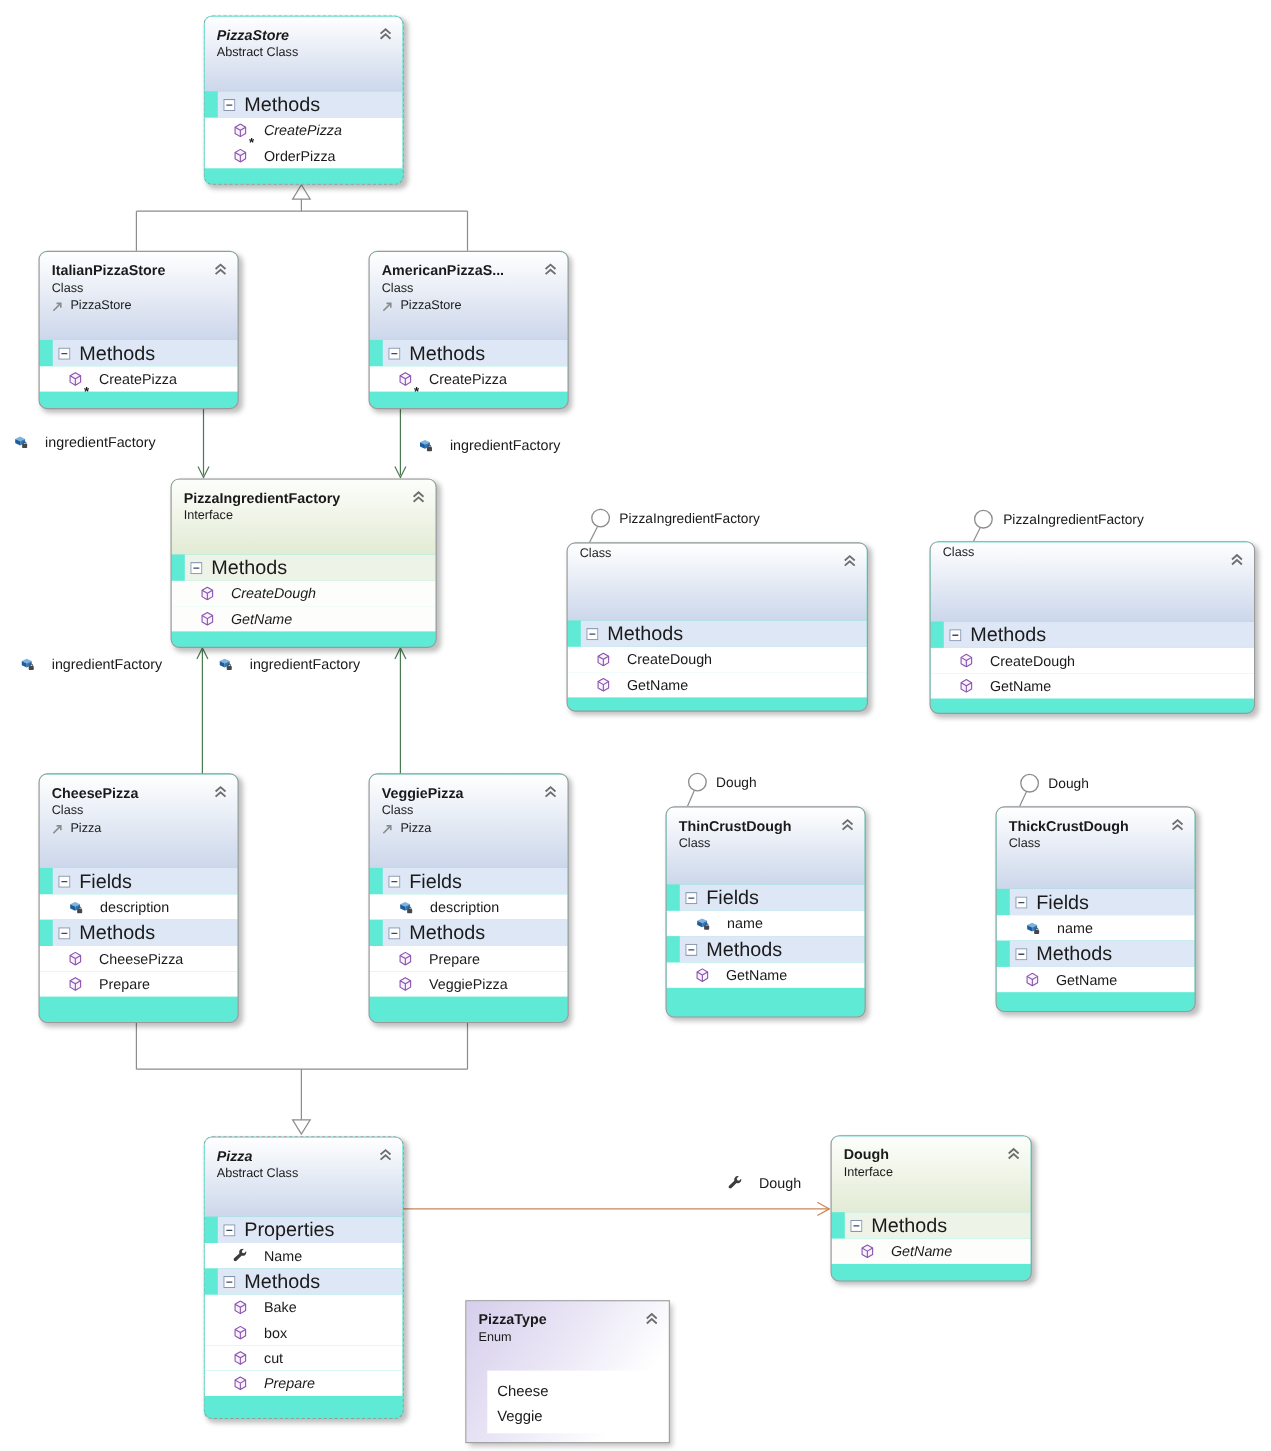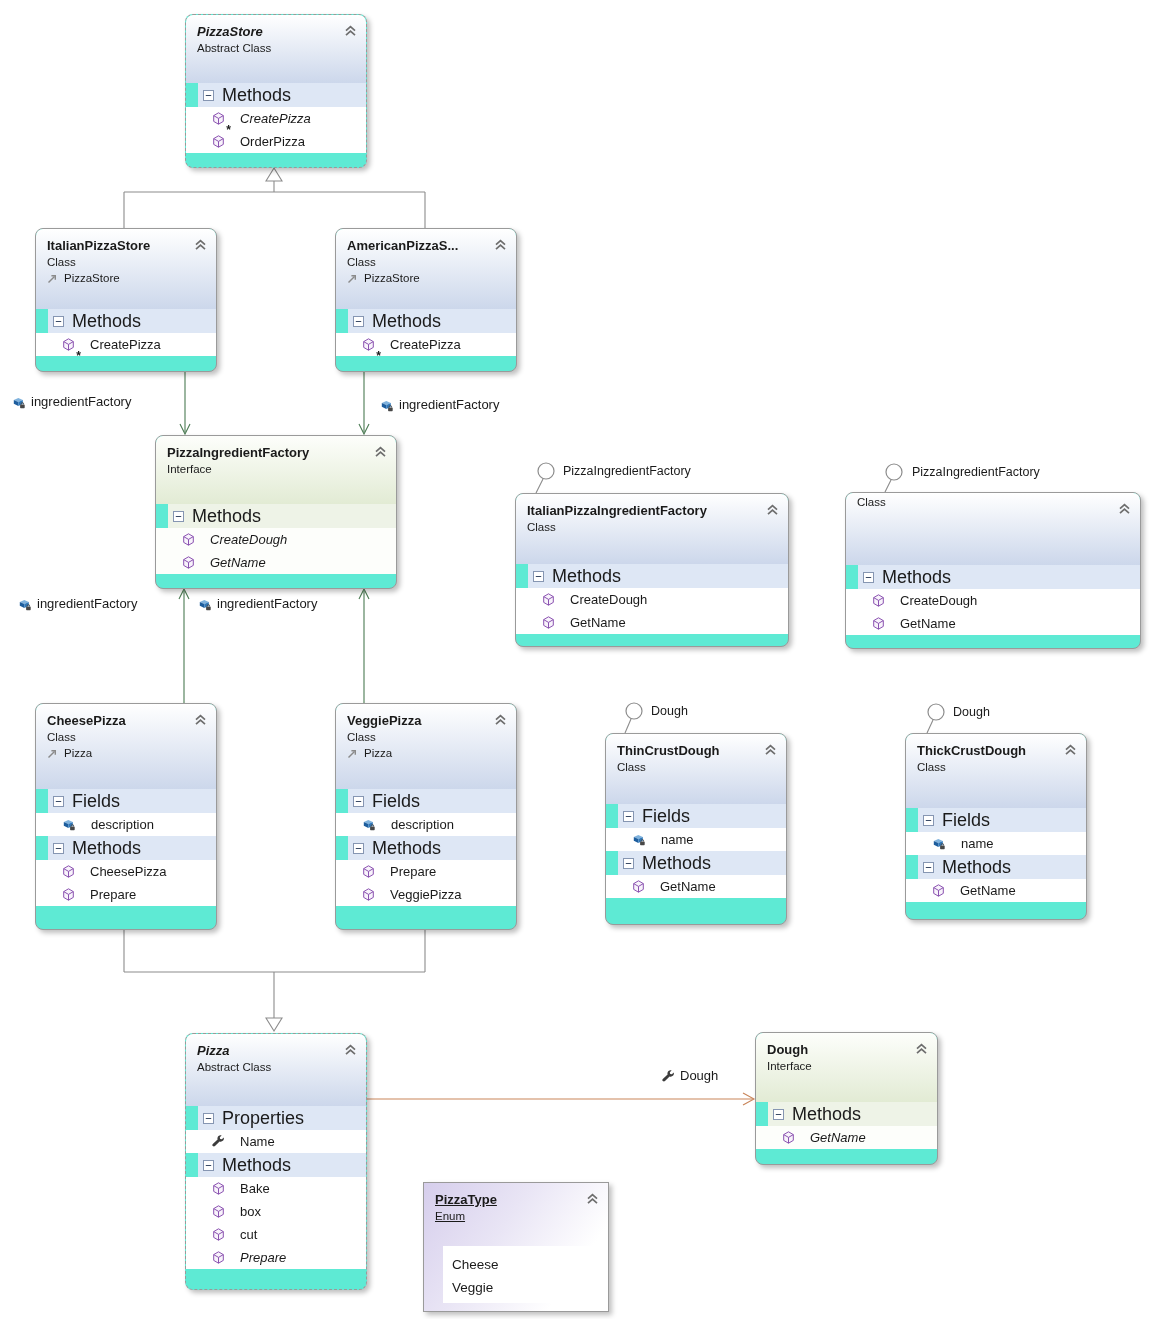--- a/index.html
+++ b/index.html
@@ -25,21 +25,21 @@
   .kind-class .band{background:#dee7f5;}
   .kind-interface .band{background:#eef3e7;}
   .row{display:flex;align-items:center;height:23px;padding-left:26px;gap:15px;background:#ffffff;font-size:13px;}
   .kind-interface .row{background:#fdfefb;}
   .mtext.it{font-style:italic;}
   .ic{line-height:0;display:inline-flex;}
   .iw{position:relative;}
   .star{position:absolute;right:-6px;bottom:-5px;font-size:12px;font-weight:bold;color:#1a1a1a;}
   .enum-body{position:absolute;left:19px;right:3px;top:63px;bottom:8px;background:#ffffff;padding:7px 0 0 9px;text-align:right;}
   .erow{height:23px;font-size:13.5px;display:flex;align-items:center;}
-  .flabel{position:absolute;display:flex;align-items:flex-end;gap:5px;font-size:13px;z-index:3;white-space:nowrap;}
+  .flabel{position:absolute;display:flex;align-items:center;gap:15px;font-size:13px;z-index:3;white-space:nowrap;}
   .lollilabel{position:absolute;font-size:12.5px;z-index:3;white-space:nowrap;}
 </style>
 </head>
 <body>
 
 <div id="canvas">
   <svg id="wires" width="1155" height="1319">
       <g stroke-width="1.1">
         <path d="M274 181 L274 192 M124 192 L425 192 M124 192 L124 228 M425 192 L425 228" fill="none" stroke="#8c8c8c"></path>
         <polygon points="274,168 266,181 282,181" fill="#ffffff" stroke="#8c8c8c"></polygon>
@@ -255,21 +255,20 @@
               <polygon points="6.5,0.8 11.3,3.6 11.3,9.4 6.5,12.2 1.7,9.4 1.7,3.6"></polygon>
               <path d="M1.7 3.6 L6.5 6.4 L11.3 3.6 M6.5 6.4 L6.5 12.2" fill="none"></path>
             </g>
           </svg>
         </span>
         <span class="mtext it">GetName</span>
       </div>
     </div>
     <div class="node kind-class" style="left: 515px; top: 493px; width: 272px; height: 152px;">
       <div class="nhead" style="height:70px">
-        <div class="title">ItalianPizzaIngredientFactory</div>
         <div class="sub">Class</div>
         <span class="chev"><svg width="13" height="12" viewBox="0 0 13 12">
             <g fill="none" stroke="#6e6e6e" stroke-width="1.7">
               <path d="M2 5.6 L6.5 1.6 L11 5.6"></path>
               <path d="M2 10.2 L6.5 6.2 L11 10.2"></path>
             </g>
           </svg></span>
       </div>
       <div class="band">
         <span class="ic">
@@ -708,21 +707,21 @@
           <svg width="13" height="13" viewBox="0 0 13 13">
             <g stroke="#8a52b0" stroke-width="1" fill="#f8f3fb" stroke-linejoin="round">
               <polygon points="6.5,0.8 11.3,3.6 11.3,9.4 6.5,12.2 1.7,9.4 1.7,3.6"></polygon>
               <path d="M1.7 3.6 L6.5 6.4 L11.3 3.6 M6.5 6.4 L6.5 12.2" fill="none"></path>
             </g>
           </svg>
         </span>
         <span class="mtext it">GetName</span>
       </div>
     </div>
-    <div class="node kind-enum" style="left: 423px; top: 1182px; width: 184px; height: 128px; text-decoration: underline;">
+    <div class="node kind-enum" style="left: 423px; top: 1182px; width: 184px; height: 128px;">
       <div class="nhead" style="height:62px">
         <div class="title">PizzaType</div>
         <div class="sub">Enum</div>
         <span class="chev"><svg width="13" height="12" viewBox="0 0 13 12">
             <g fill="none" stroke="#6e6e6e" stroke-width="1.7">
               <path d="M2 5.6 L6.5 1.6 L11 5.6"></path>
               <path d="M2 10.2 L6.5 6.2 L11 10.2"></path>
             </g>
           </svg></span>
       </div>

